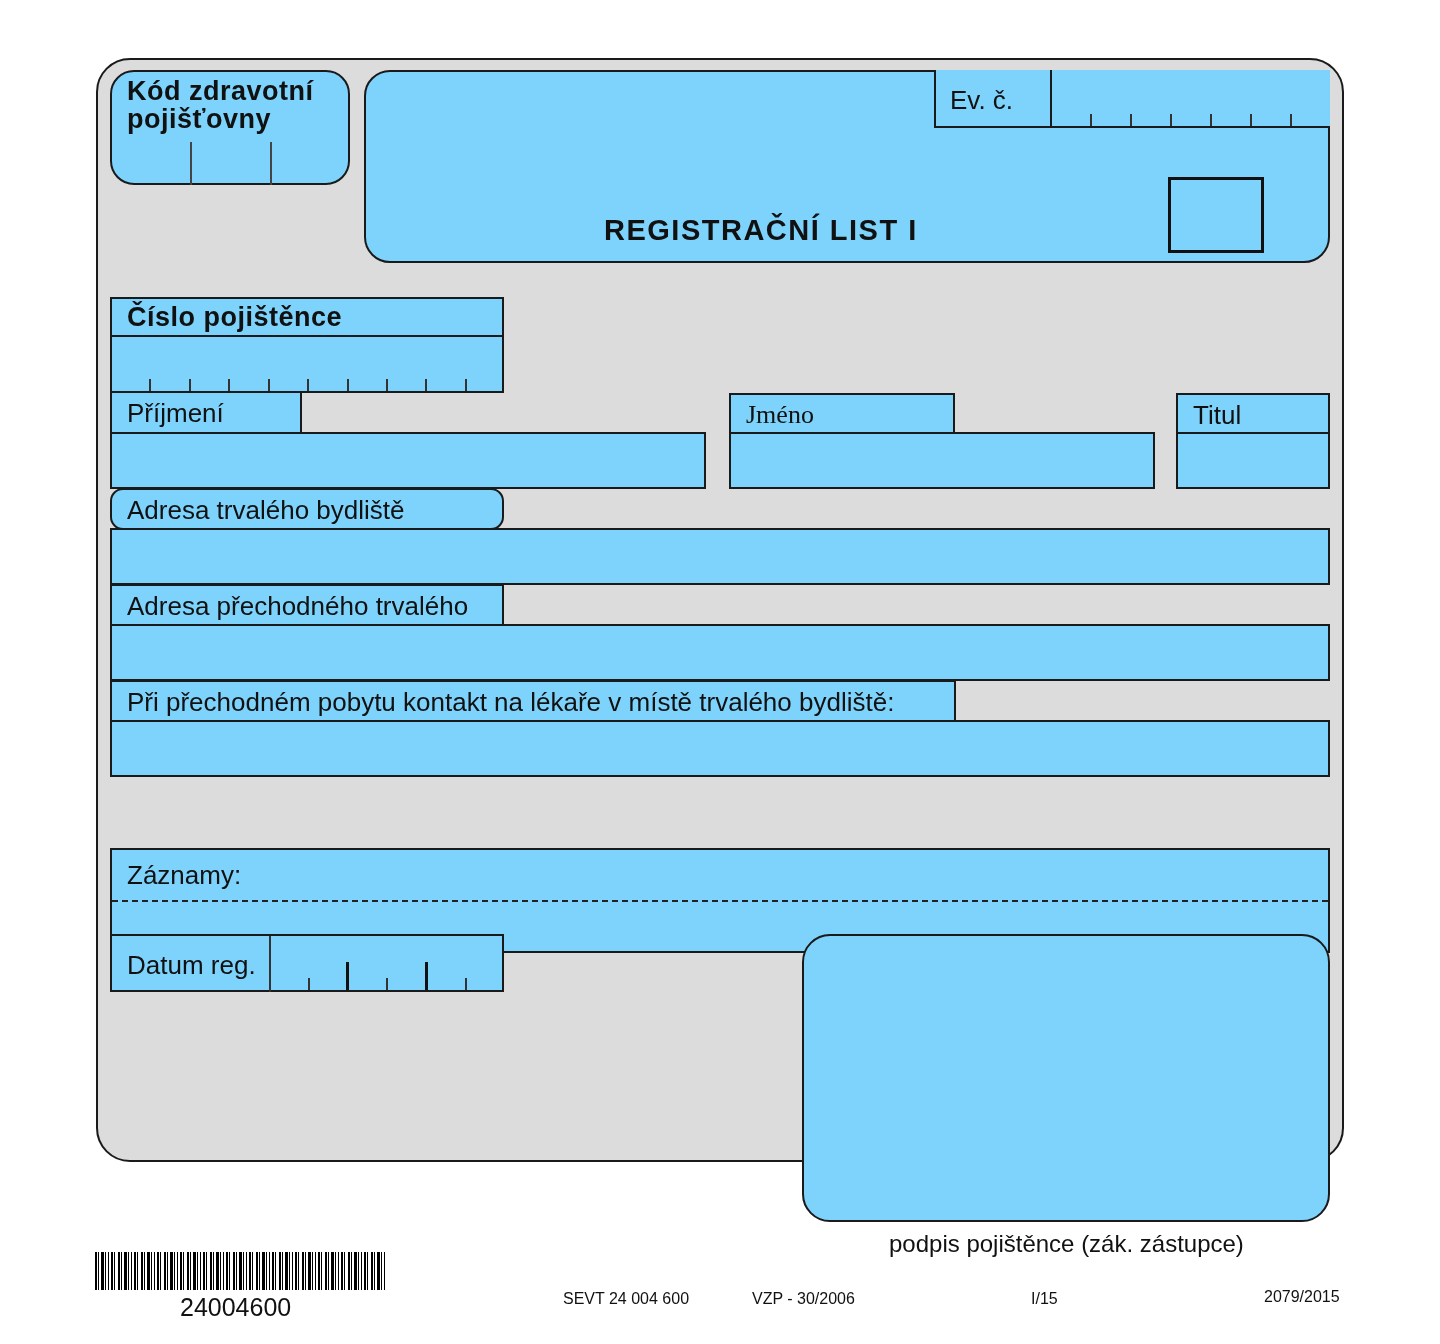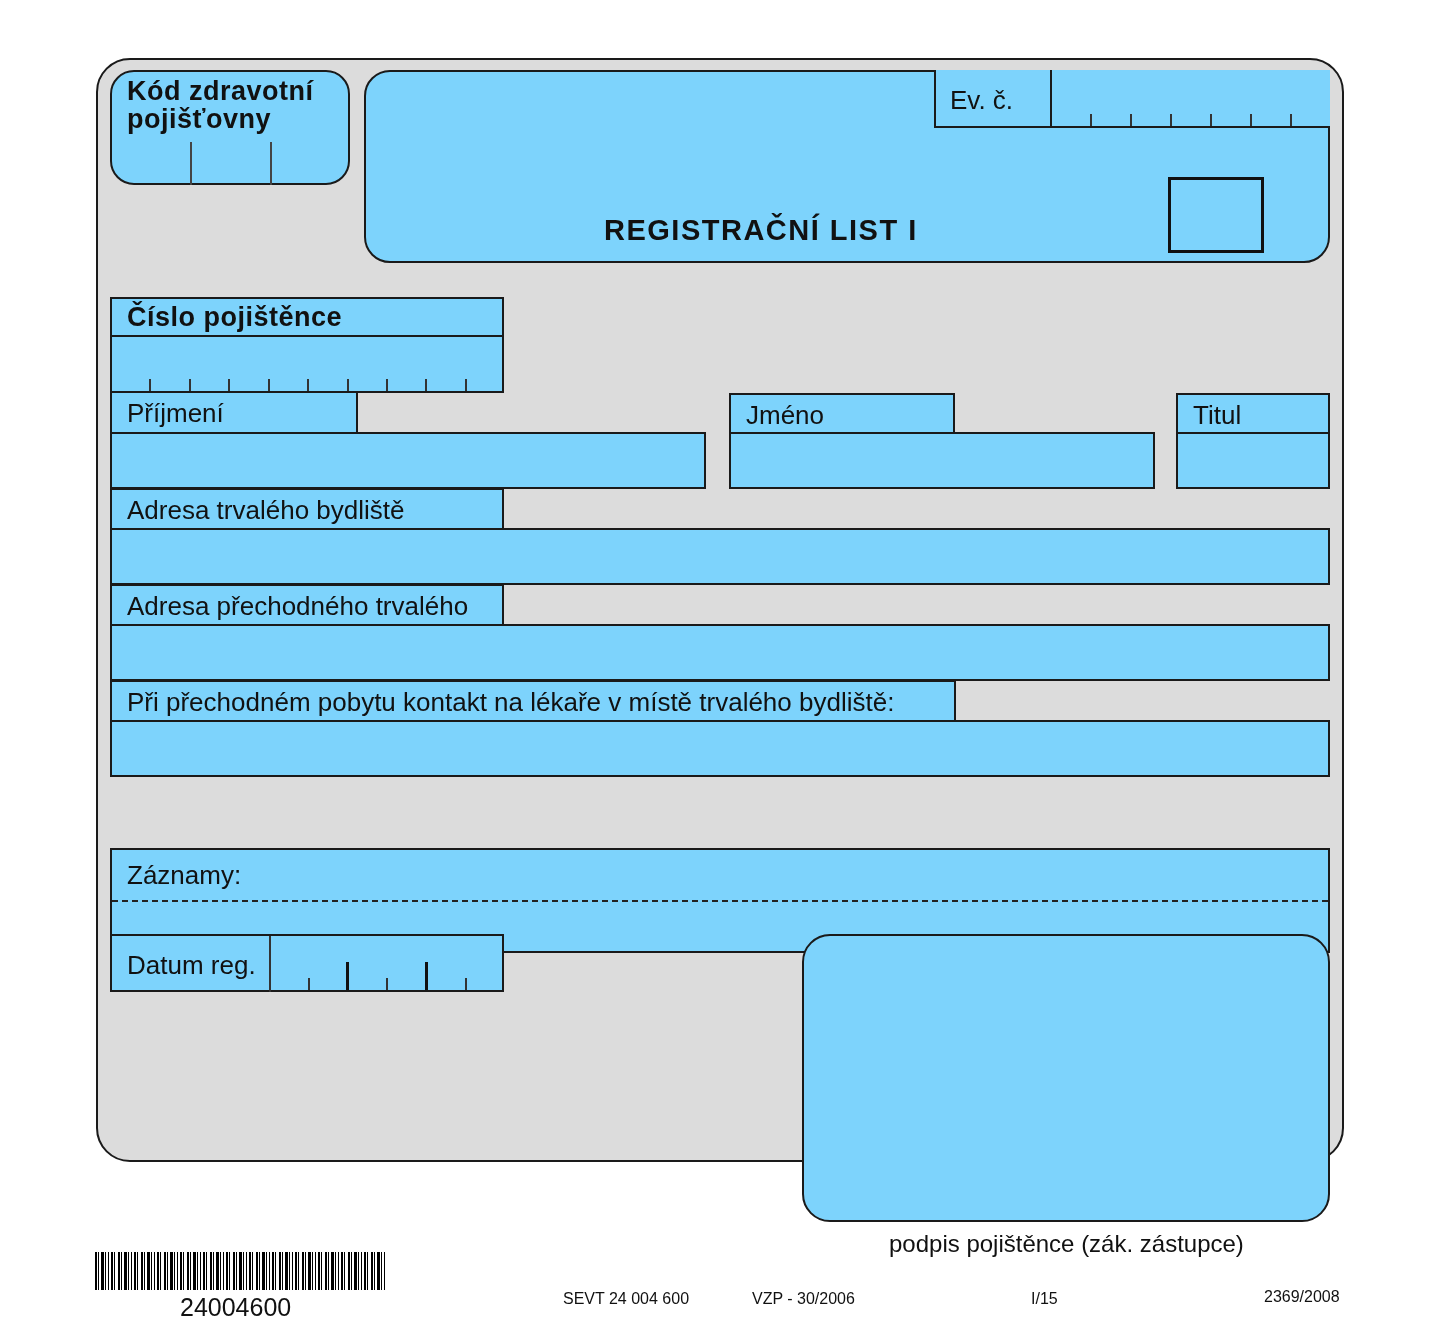--- a/index.html
+++ b/index.html
@@ -53,36 +53,36 @@
     <div class="tick" style="left:77px"></div>
     <div class="tick" style="left:116px"></div>
   <div class="tick" style="left:156px"></div>
     <div class="tick" style="left:195px"></div>
     <div class="tick" style="left:235px"></div>
   <div class="tick" style="left:274px"></div>
     <div class="tick" style="left:313px"></div>
     <div class="tick" style="left:353px"></div>
 </div>
 
-<div class="abs wbox" style="left:110px;top:391px;width:248px;height:43px;">
+<div class="abs wbox" style="left:110px;top:391px;width:192px;height:43px;">
   <div class="abs lbl" style="left:15px;top:7px;">Příjmení</div>
 </div>
 <div class="abs wbox" style="left:110px;top:432px;width:596px;height:57px;"></div>
 
 <div class="abs wbox" style="left:729px;top:393px;width:226px;height:41px;">
-  <div class="abs lbl" style="left:15px;top:7px;">Jméno</div>
+  <div class="abs lbl" style="left:15px;top:7px;font-family:Liberation Serif, serif;">Jméno</div>
 </div>
 <div class="abs wbox" style="left:729px;top:432px;width:426px;height:57px;"></div>
 
 <div class="abs wbox" style="left:1176px;top:393px;width:154px;height:41px;">
   <div class="abs lbl" style="left:15px;top:7px;">Titul</div>
 </div>
 <div class="abs wbox" style="left:1176px;top:432px;width:154px;height:57px;"></div>
 
-<div class="abs wbox" style="left:110px;top:488px;width:394px;height:42px;">
+<div class="abs wbox" style="left:110px;top:488px;width:394px;height:42px;border-radius:13px;">
   <div class="abs lbl" style="left:15px;top:7px;">Adresa trvalého bydliště</div>
 </div>
 <div class="abs wbox" style="left:110px;top:528px;width:1220px;height:57px;"></div>
 
 <div class="abs wbox" style="left:110px;top:584px;width:394px;height:42px;">
   <div class="abs lbl" style="left:15px;top:7px;">Adresa přechodného trvalého</div>
 </div>
 <div class="abs wbox" style="left:110px;top:624px;width:1220px;height:57px;"></div>
 
 <div class="abs wbox" style="left:110px;top:680px;width:846px;height:42px;">
@@ -108,13 +108,13 @@
 <div class="abs wbox" style="left:802px;top:934px;width:528px;height:288px;border-radius:28px;"></div>
 <div class="abs lbl" style="left:889px;top:1232px;font-size:24px;">podpis pojištěnce (zák. zástupce)</div>
 
 <div class="abs" style="left:95px;top:1252px;width:290px;height:38px;
      background:repeating-linear-gradient(90deg,#000 0 2px,#fff 2px 3px,#000 3px 4px,#fff 4px 6px,#000 6px 9px,#fff 9px 10px,#000 10px 11px,#fff 11px 13px,#000 13px 14px,#fff 14px 16px,#000 16px 18px,#fff 18px 19px,#000 19px 20px,#fff 20px 23px);"></div>
 <div class="abs" style="left:180px;top:1293px;font-size:25px;">24004600</div>
 
 <div class="abs small" style="left:563px;top:1290px;">SEVT  24 004 600</div>
 <div class="abs small" style="left:752px;top:1290px;">VZP - 30/2006</div>
 <div class="abs small" style="left:1031px;top:1290px;">I/15</div>
-<div class="abs small" style="left:1264px;top:1288px;">2369/2008</div>
+<div class="abs small" style="left:1264px;top:1288px;">2079/2015</div>
 
 </body></html>

